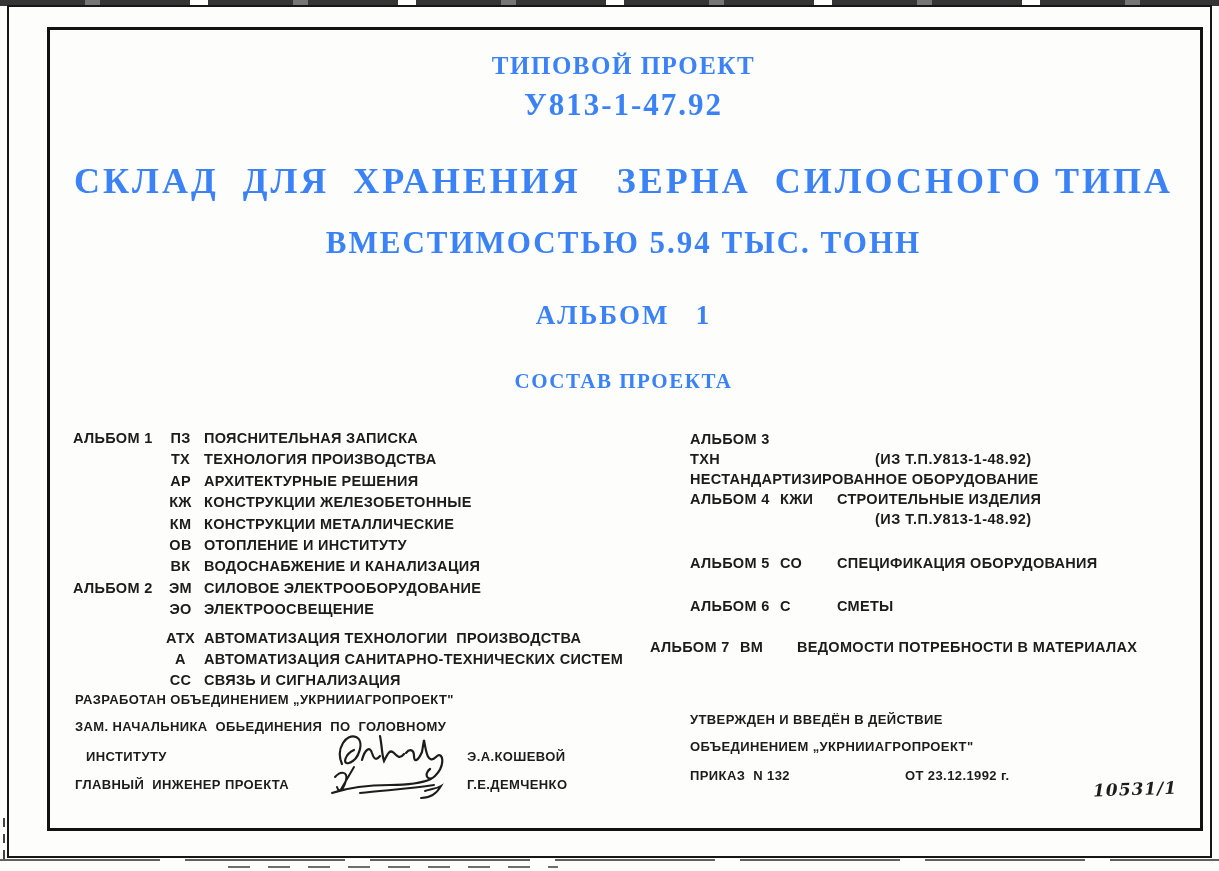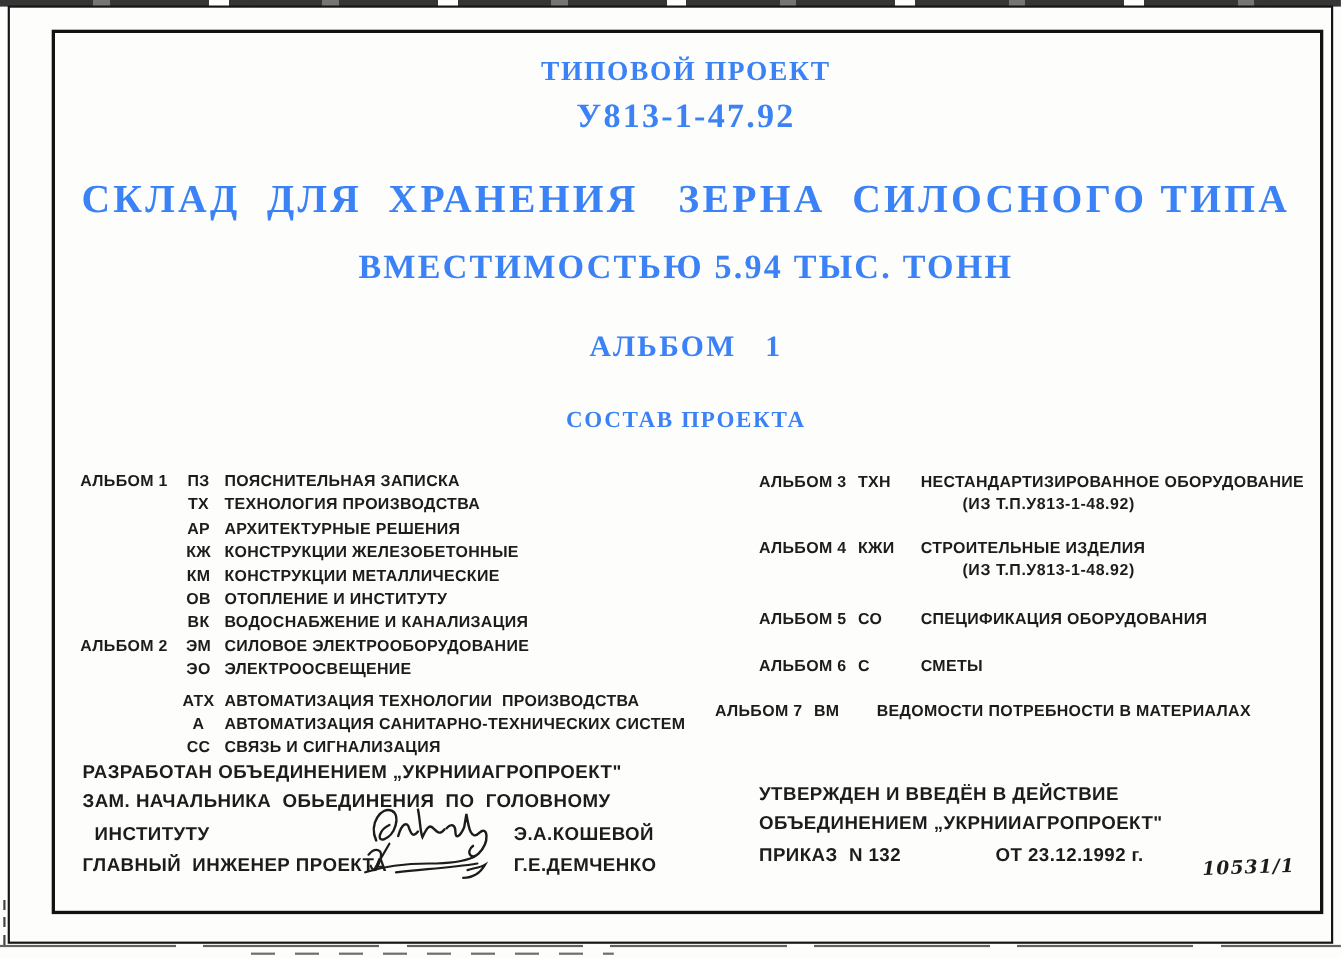--- a/index.html
+++ b/index.html
@@ -33,21 +33,21 @@
   .lrow .alb{width:84px;flex:none;white-space:pre;}
   .lrow .code{width:47px;flex:none;text-align:center;white-space:pre;}
   .lrow .lbl{flex:1;white-space:pre;}
   .lrow.gap{margin-top:7px;}
   .rrow{position:absolute;display:flex;font-size:14.5px;font-weight:bold;letter-spacing:.3px;line-height:20px;}
   .rrow .alb{width:90px;flex:none;white-space:pre;}
   .rrow .code{width:57px;flex:none;white-space:pre;}
   .rrow .lbl{flex:1;white-space:pre;}
   .rnote{position:absolute;font-size:14.5px;font-weight:bold;letter-spacing:.5px;white-space:pre;}
   
-  .ftxt{position:absolute;font-size:17px;font-weight:bold;letter-spacing:.4px;white-space:pre;}
+  .ftxt{position:absolute;font-size:13px;font-weight:bold;letter-spacing:.4px;white-space:pre;}
   .stamp{position:absolute;left:1093px;top:779px;font-family:"DejaVu Serif",serif;
          font-style:italic;font-weight:bold;font-size:17px;transform:rotate(-2deg);letter-spacing:1px;}
   .sig{position:absolute;}
 </style>
 </head>
 <body>
 
 <div id="page">
 
   <div class="scan-top"></div>
@@ -121,21 +121,21 @@
       <span class="code">А</span>
       <span class="lbl">АВТОМАТИЗАЦИЯ САНИТАРНО-ТЕХНИЧЕСКИХ СИСТЕМ</span>
     </div>
     <div class="lrow">
       <span class="alb"></span>
       <span class="code">СС</span>
       <span class="lbl">СВЯЗЬ И СИГНАЛИЗАЦИЯ</span>
     </div>
   </div>
 
-  <div class="rrow" style="left:690px;top:429px;width:500px;">
+  <div class="rrow" style="left:690px;top:429px;width:500px;flex-direction:column;">
     <span class="alb">АЛЬБОМ 3</span>
     <span class="code">ТХН</span>
     <span class="lbl">НЕСТАНДАРТИЗИРОВАННОЕ ОБОРУДОВАНИЕ</span>
   </div>
   <div class="rnote" style="left:875px;top:451px;">(ИЗ Т.П.У813-1-48.92)</div>
 
   <div class="rrow" style="left:690px;top:489px;width:500px;">
     <span class="alb">АЛЬБОМ 4</span>
     <span class="code">КЖИ</span>
     <span class="lbl">СТРОИТЕЛЬНЫЕ ИЗДЕЛИЯ</span>

